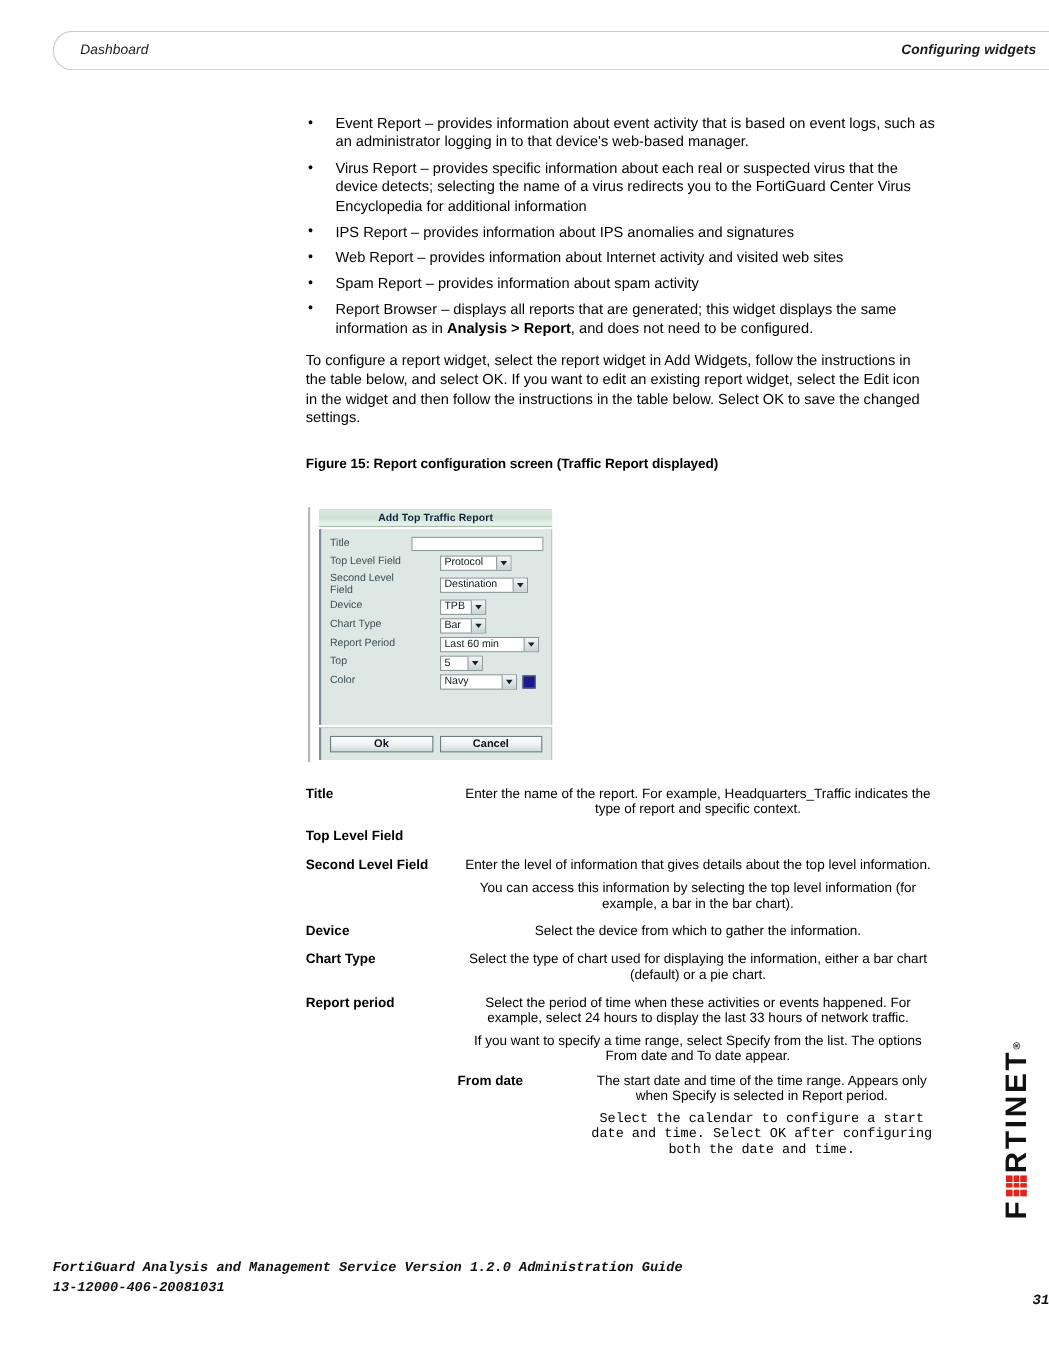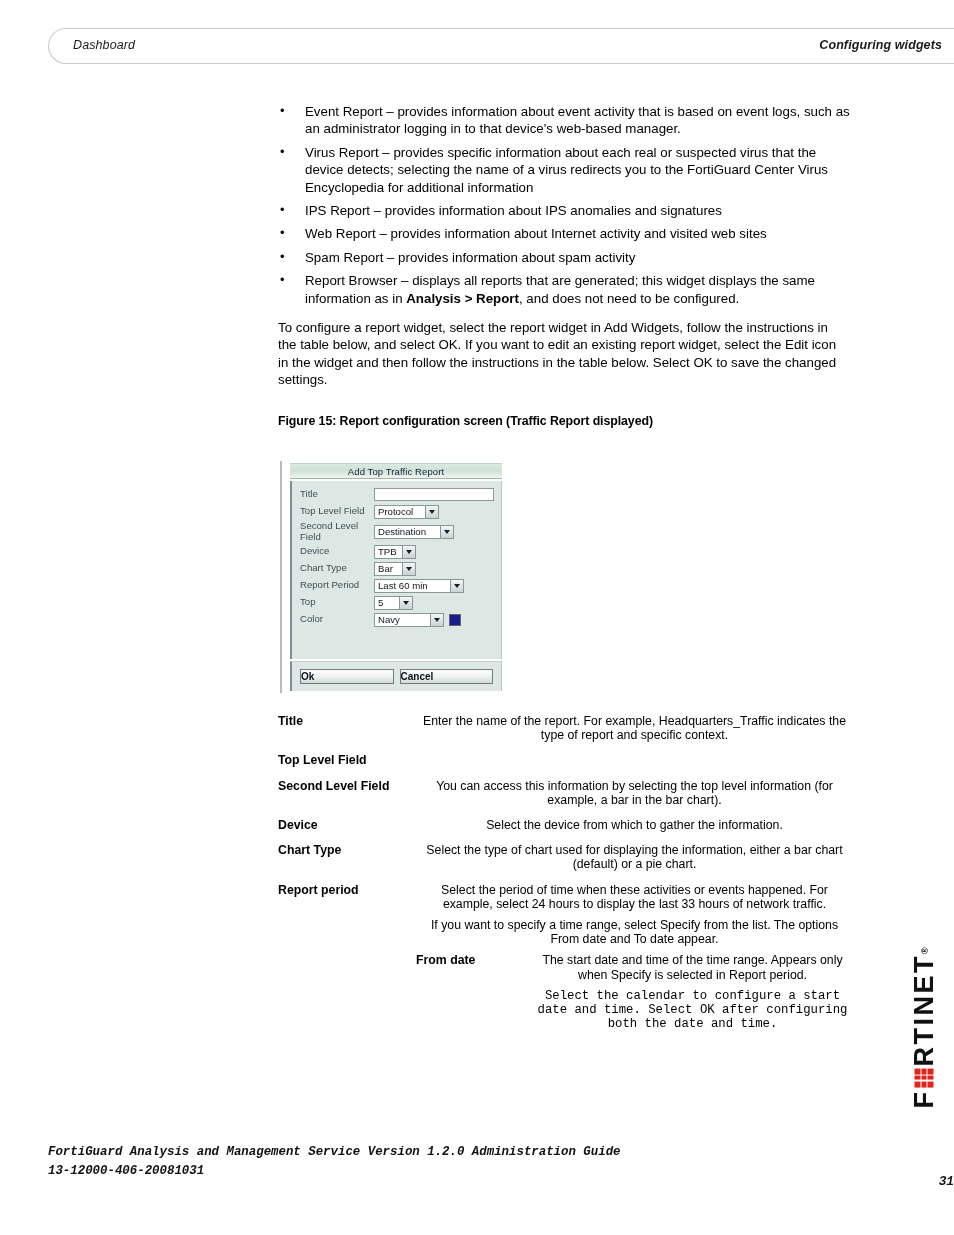--- a/index.html
+++ b/index.html
@@ -106,21 +106,21 @@
   .shot-title {
     position: absolute;
     left: 8px;
     top: 2px;
     right: 0px;
     height: 16px;
     background: linear-gradient(to bottom, #dbe9e1 0%, #cfe1d6 45%, #eef5f1 100%);
     border-top: 1px solid #c2d4c9;
     border-bottom: 1px solid #9fb5a8;
     font-size: 9.5px;
-    font-weight: normal;
+    font-weight: bold;
     text-align: center;
     line-height: 15px;
     color: #10213a;
     letter-spacing: .1px;
     box-sizing: border-box;
   }
   .shot-body {
     position: absolute;
     left: 8px;
     top: 20px;
@@ -169,20 +169,21 @@
     box-sizing: border-box;
   }
 
   .sel {
     display: inline-flex;
     align-items: stretch;
     height: 14px;
     background: #ffffff;
     border: 1px solid #8a9797;
     box-sizing: border-box;
+    margin-left: 26px;
   }
   .sel .sel-txt {
     font-size: 9.6px;
     line-height: 12px;
     padding: 0 4px 0 3px;
     color: #10171c;
     white-space: nowrap;
     display: flex;
     align-items: center;
   }
@@ -223,20 +224,21 @@
     padding: 7px 8px 0 8px;
   }
   .dlg-btn {
     flex: 1;
     height: 15px;
     background: linear-gradient(to bottom, #fdfefe 0%, #eef3f2 50%, #cedbd7 100%);
     border: 1px solid #6d7d7d;
     font-size: 10px;
     font-weight: bold;
     color: #081018;
+    text-align: center;
     line-height: 13px;
     box-sizing: border-box;
   }
 
   
   .deftable {
     position: absolute;
     left: 278px;
     top: 714px;
     width: 575px;
@@ -463,20 +465,21 @@
     </div>
   </div>
 
   <div class="defrow">
     <div class="defterm">Top Level Field</div>
   </div>
 
   <div class="defrow">
     <div class="defterm">Second Level Field</div>
     <div class="defdesc">
+      <p>Enter the level of information that gives details about the top level information.</p>
       <p>You can access this information by selecting the top level information (for example, a bar in the bar chart).</p>
     </div>
   </div>
 
   <div class="defrow">
     <div class="defterm">Device</div>
     <div class="defdesc">
       <p>Select the device from which to gather the information.</p>
     </div>
   </div>

